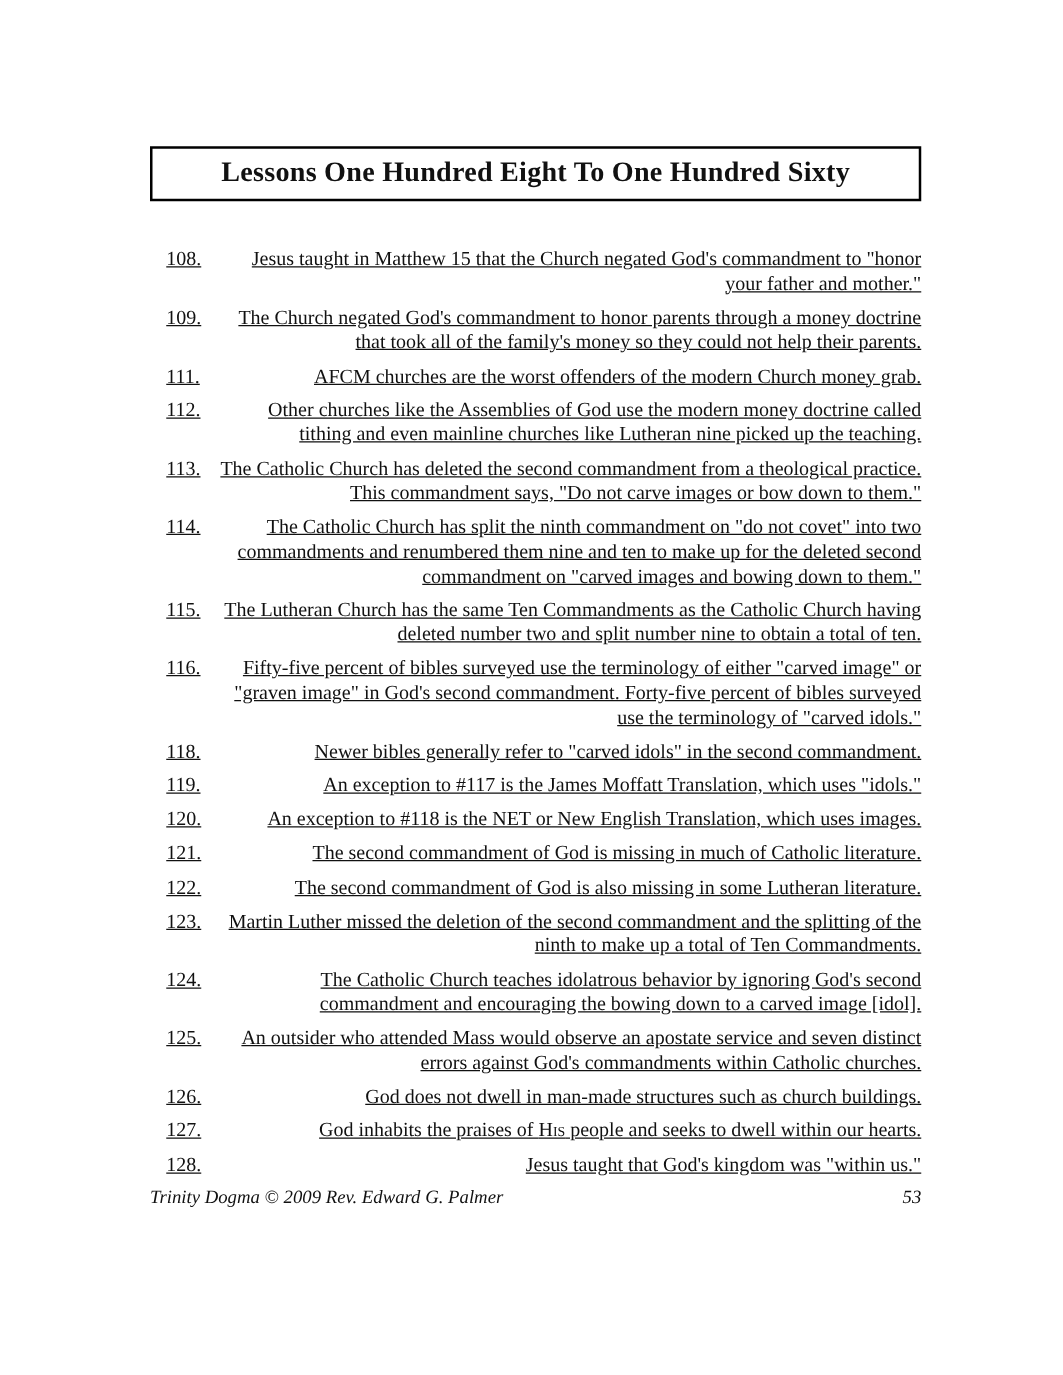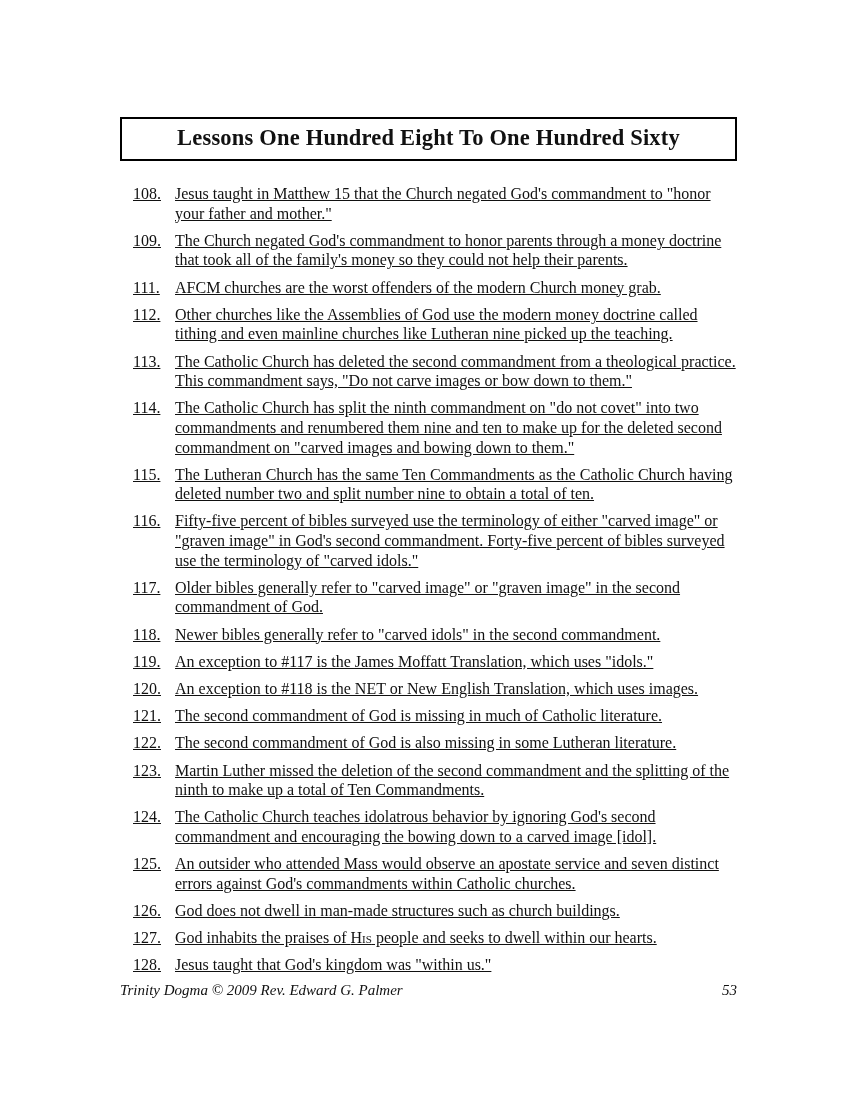--- a/index.html
+++ b/index.html
@@ -15,21 +15,21 @@
     background: #ffffff;
     color: #111111;
     font-family: "Liberation Serif", "DejaVu Serif", serif;
     padding: 117px 113px 0 120px;
     overflow: hidden;
   }
   .title-box {
     border: 2px solid #000000;
     text-align: center;
     padding: 6px 0 8px 0;
-    margin-bottom: 23px;
+    margin-bottom: 37px;
   }
   .title-box h1 {
     margin: 0;
     font-size: 22.5px;
     font-weight: bold;
     letter-spacing: 0.2px;
     white-space: nowrap;
   }
   ol.lessons {
     list-style: none;
@@ -43,20 +43,21 @@
     line-height: 19.6px;
     margin-bottom: 7.6px;
     text-decoration: underline;
   }
   ol.lessons .num {
     flex: 0 0 42px;
     margin-left: 13px;
   }
   ol.lessons .txt {
     flex: 1 1 auto;
+    text-align: right;
   }
   .smallcaps {
     font-variant: small-caps;
     margin-top: 24px;
   }
   .footer {
     display: flex;
     justify-content: space-between;
     align-items: baseline;
     font-style: italic;
@@ -101,24 +102,20 @@
     </li>
     <li>
       <span class="num">115.</span>
       <span class="txt">The Lutheran Church has the same Ten Commandments as the Catholic Church having deleted number two and split number nine to obtain a total of ten.</span>
     </li>
     <li>
       <span class="num">116.</span>
       <span class="txt">Fifty-five percent of bibles surveyed use the terminology of either "carved image" or "graven image" in God's second commandment. Forty-five percent of bibles surveyed use the terminology of "carved idols."</span>
     </li>
     <li>
-      <span class="num">117.</span>
-      <span class="txt">Older bibles generally refer to "carved image" or "graven image" in the second commandment of God.</span>
-    </li>
-    <li>
       <span class="num">118.</span>
       <span class="txt">Newer bibles generally refer to "carved idols" in the second commandment.</span>
     </li>
     <li>
       <span class="num">119.</span>
       <span class="txt">An exception to #117 is the James Moffatt Translation, which uses "idols."</span>
     </li>
     <li>
       <span class="num">120.</span>
       <span class="txt">An exception to #118 is the NET or New English Translation, which uses images.</span>

